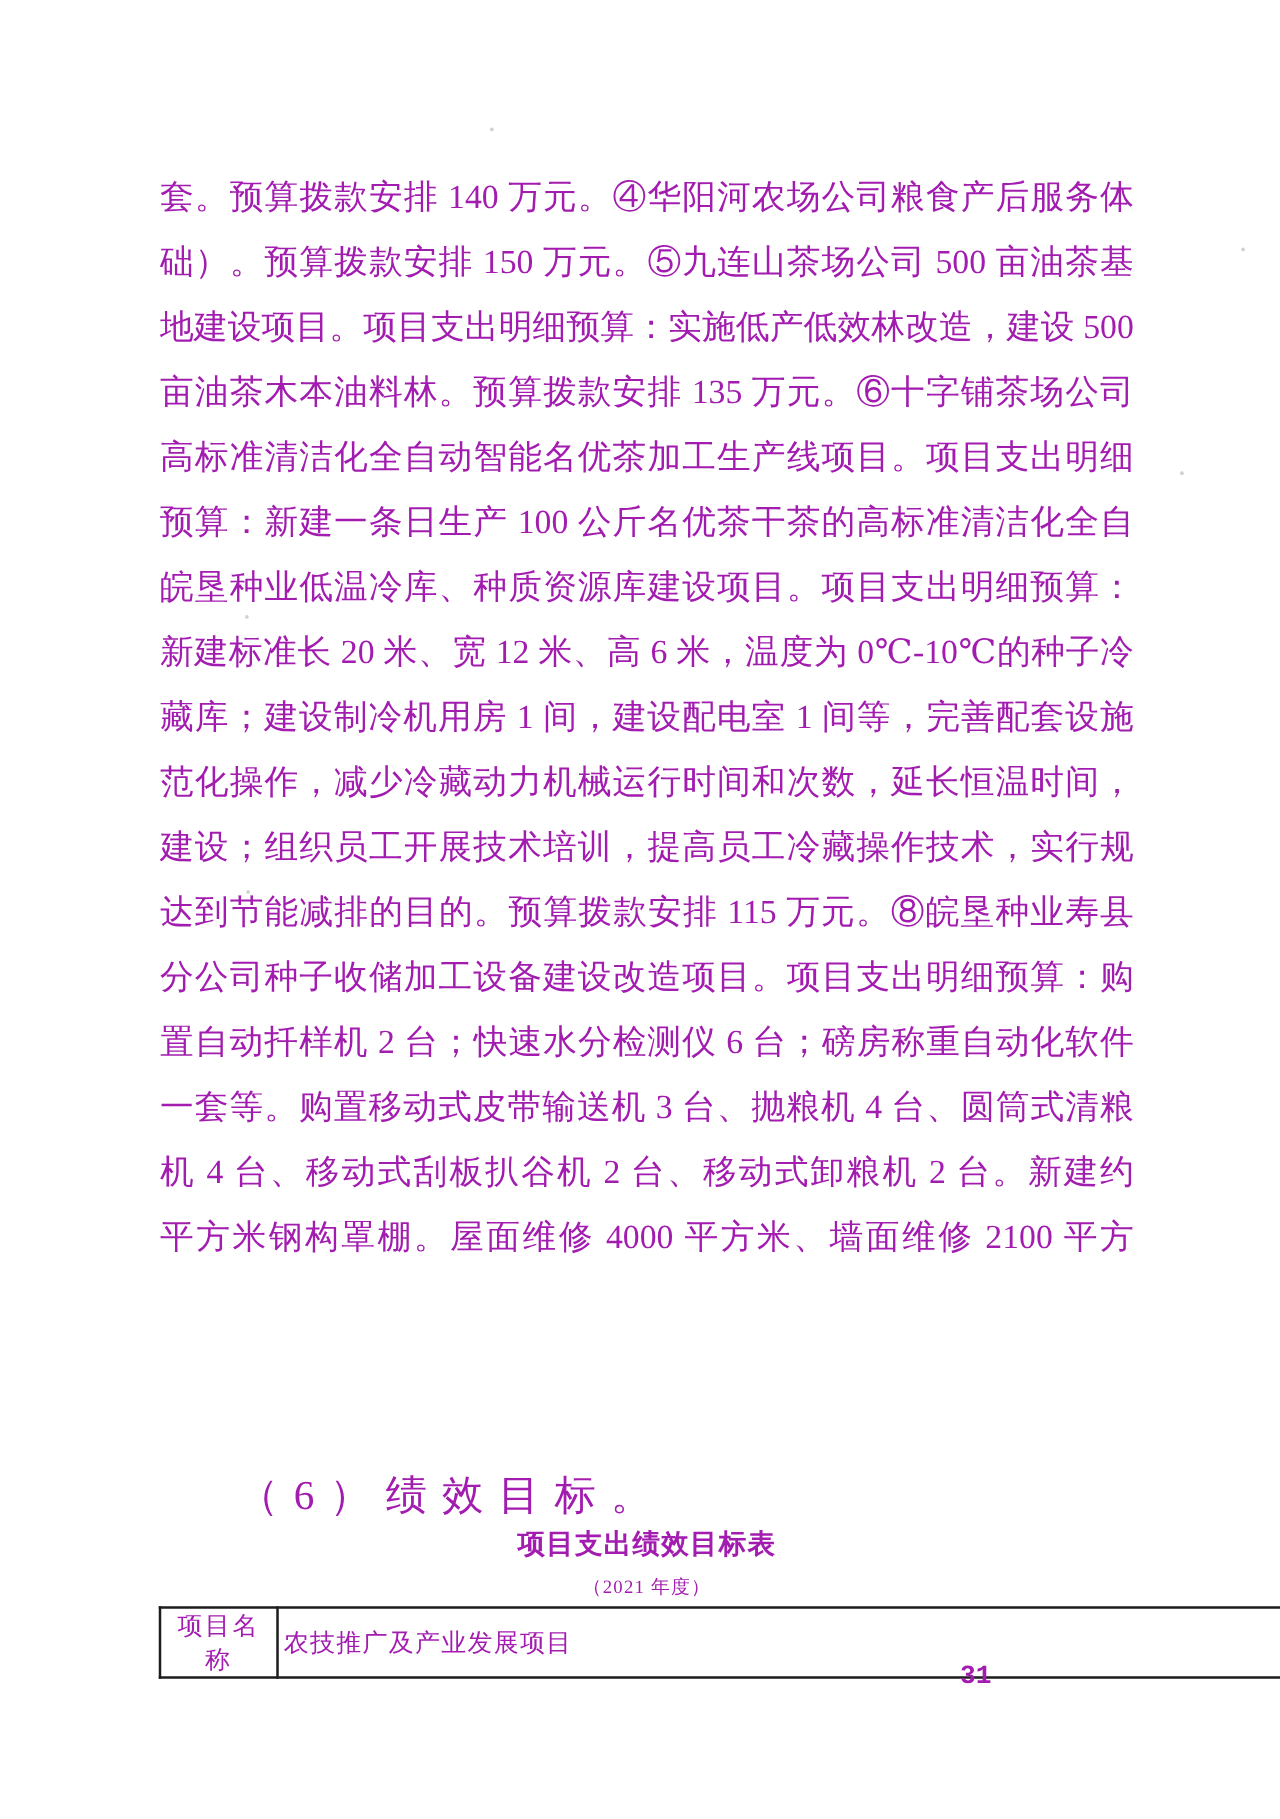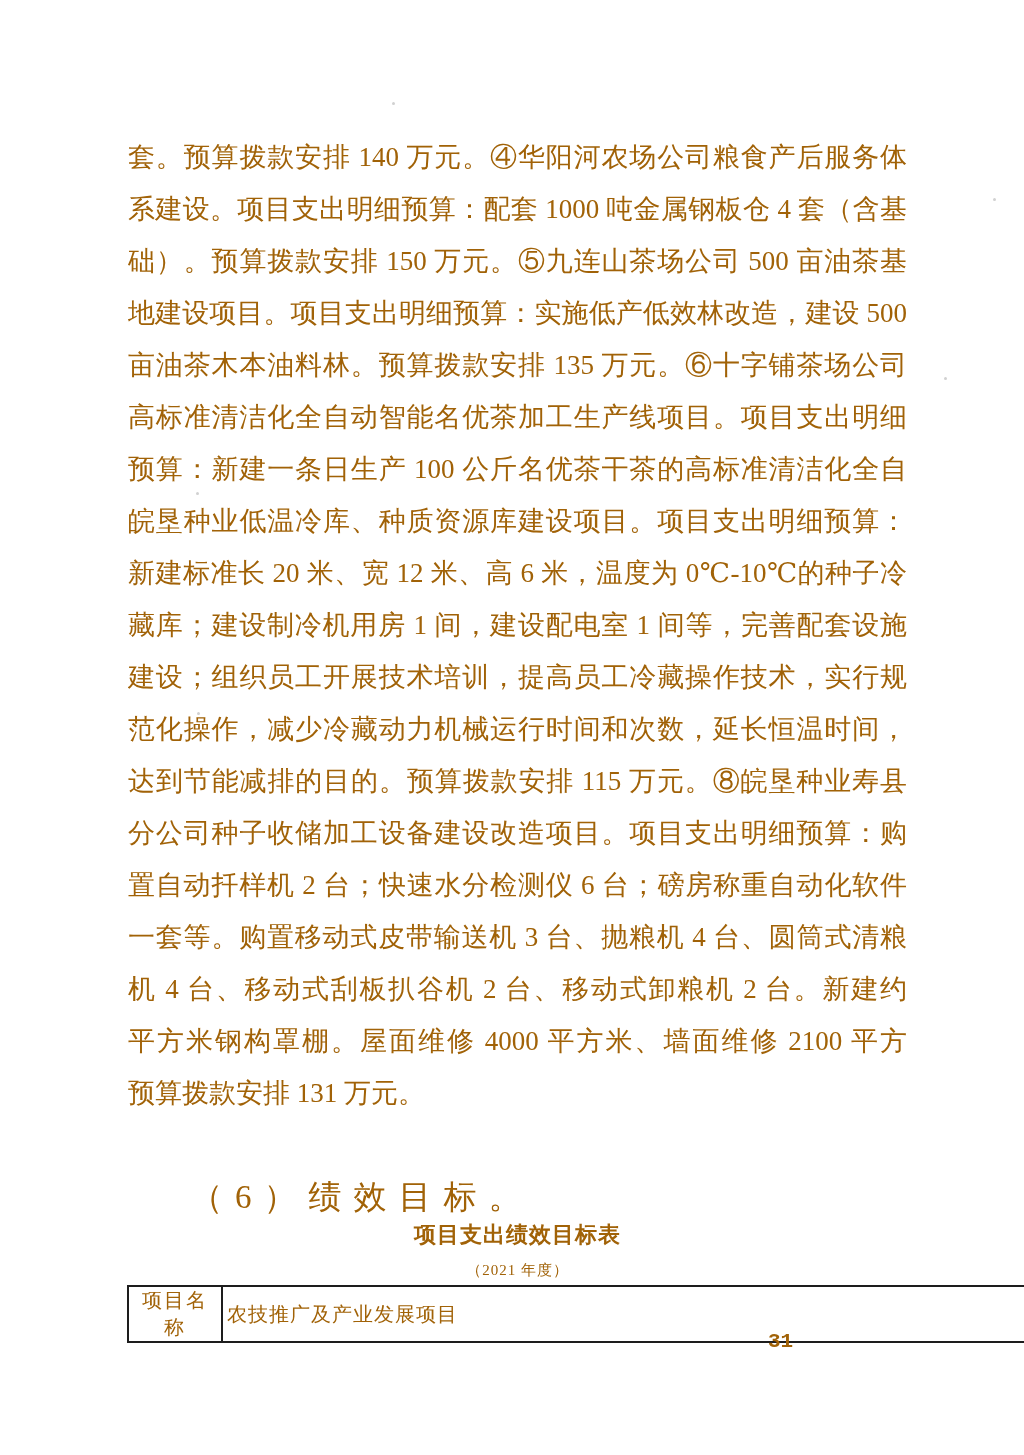--- a/index.html
+++ b/index.html
@@ -6,21 +6,21 @@
     margin: 0;
     padding: 0;
     background: #ffffff;
   }
   .page {
     position: relative;
     width: 1024px;
     height: 1455px;
     background: #ffffff;
     font-family: "Liberation Serif", "DejaVu Serif", serif;
-    color: #a16207;
+    color: #a21caf;
     overflow: hidden;
   }
   
   .body-text {
     position: absolute;
     left: 128px;
     top: 131px;
     width: 779px;
     font-size: 27px;
   }
@@ -119,38 +119,36 @@
   .speck.s4 { left: 944px; top: 377px; }
   .speck.s5 { left: 993px; top: 198px; }
 </style>
 </head>
 <body>
 
 <div class="page">
 
   <div class="body-text" id="paragraph-lines">
       <div class="line">套。预算拨款安排 140 万元。④华阳河农场公司粮食产后服务体</div>
-      <div class="line">系建设。项目支出明细预算：配套 1000 吨金属钢板仓 4 套（含基</div>
       <div class="line">础）。预算拨款安排 150 万元。⑤九连山茶场公司 500 亩油茶基</div>
       <div class="line">地建设项目。项目支出明细预算：实施低产低效林改造，建设 500</div>
       <div class="line">亩油茶木本油料林。预算拨款安排 135 万元。⑥十字铺茶场公司</div>
       <div class="line">高标准清洁化全自动智能名优茶加工生产线项目。项目支出明细</div>
       <div class="line">预算：新建一条日生产 100 公斤名优茶干茶的高标准清洁化全自</div>
       <div class="line">皖垦种业低温冷库、种质资源库建设项目。项目支出明细预算：</div>
       <div class="line">新建标准长 20 米、宽 12 米、高 6 米，温度为 0℃-10℃的种子冷</div>
       <div class="line">藏库；建设制冷机用房 1 间，建设配电室 1 间等，完善配套设施</div>
+      <div class="line">范化操作，减少冷藏动力机械运行时间和次数，延长恒温时间，</div>
       <div class="line">建设；组织员工开展技术培训，提高员工冷藏操作技术，实行规</div>
-      <div class="line">范化操作，减少冷藏动力机械运行时间和次数，延长恒温时间，</div>
       <div class="line">达到节能减排的目的。预算拨款安排 115 万元。⑧皖垦种业寿县</div>
       <div class="line">分公司种子收储加工设备建设改造项目。项目支出明细预算：购</div>
       <div class="line">置自动扦样机 2 台；快速水分检测仪 6 台；磅房称重自动化软件</div>
       <div class="line">一套等。购置移动式皮带输送机 3 台、抛粮机 4 台、圆筒式清粮</div>
       <div class="line">机 4 台、移动式刮板扒谷机 2 台、移动式卸粮机 2 台。新建约 1800</div>
       <div class="line">平方米钢构罩棚。屋面维修 4000 平方米、墙面维修 2100 平方米。</div>
-      <div class="line no-fill">预算拨款安排 131 万元。</div>
     </div>
 
   <div class="section-heading">（6）绩效目标。</div>
 
   <div class="table-title">项目支出绩效目标表</div>
 
   <div class="table-subtitle">（2021 年度）</div>
 
   <table class="goal-table">
     <tbody id="goal-table-body">

